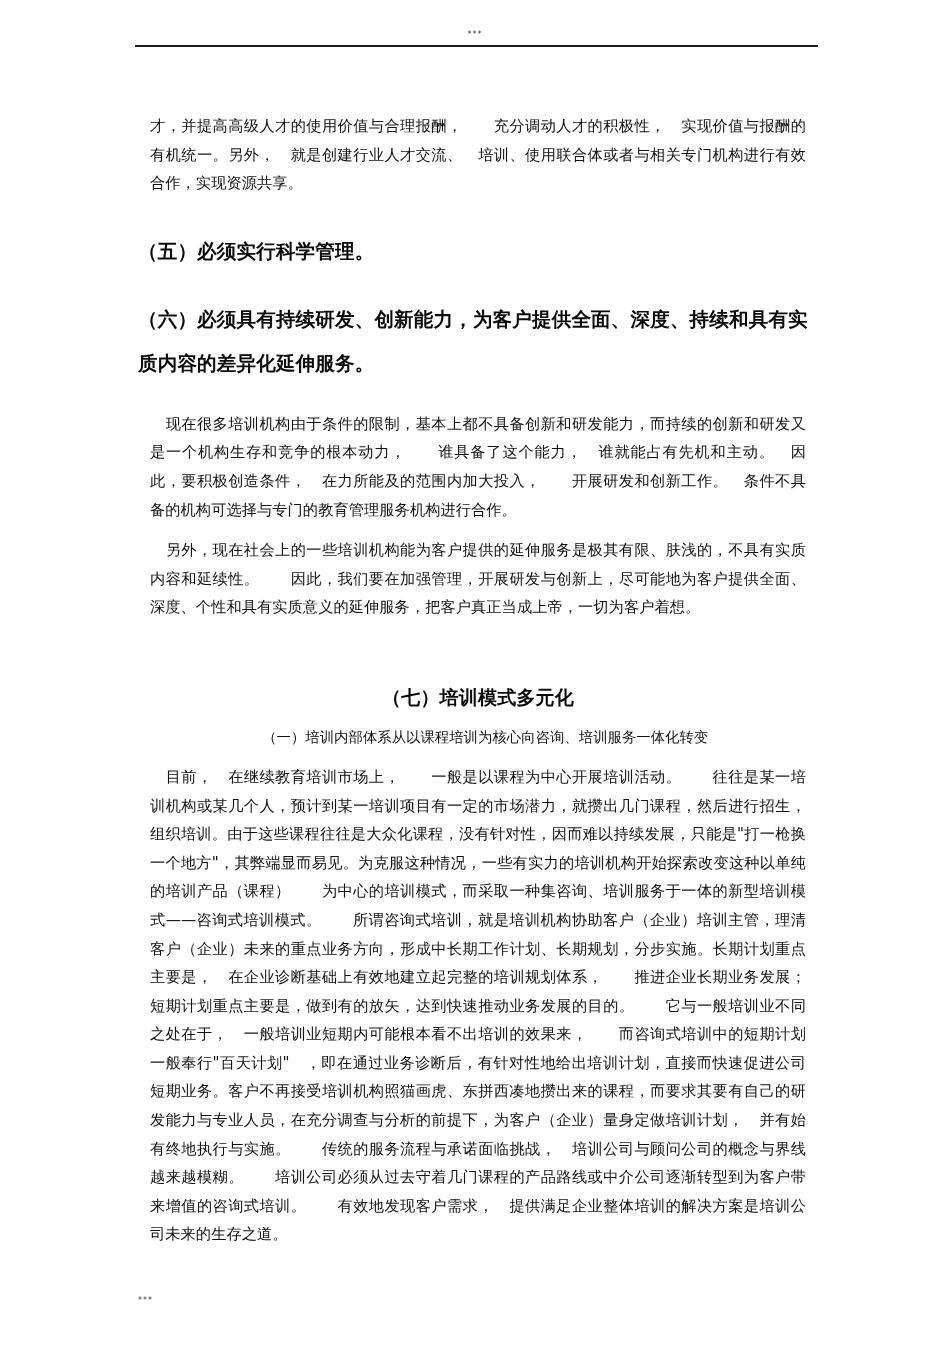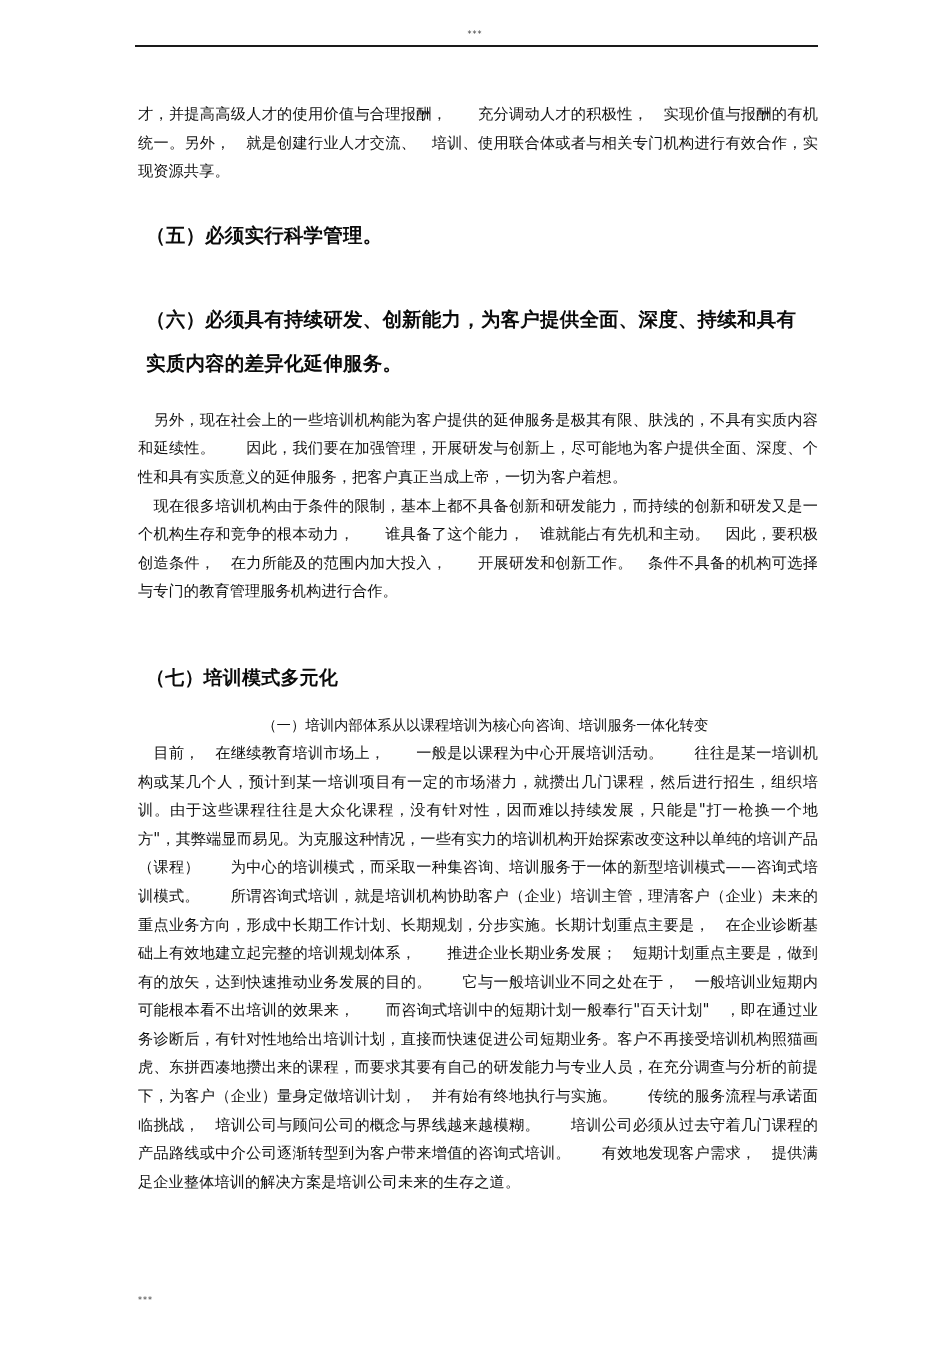--- a/index.html
+++ b/index.html
@@ -51,46 +51,47 @@
 
   
   .content {
     position: absolute;
     left: 138px;
     top: 100px;
     width: 680px;
   }
 
   p.para {
-    margin: 0;
+    margin: 12px;
     font-size: 15.2px;
     line-height: 28.6px;
     letter-spacing: 0.1px;
     color: #111111;
     text-align: justify;
     text-justify: inter-character;
     word-break: break-all;
     white-space: pre-wrap;
   }
 
   h2.heading {
-    margin: 8px;
+    margin: 0;
     font-size: 19.5px;
     line-height: 40px;
     font-weight: bold;
     color: #0b0b0b;
     letter-spacing: 0.2px;
     white-space: pre-wrap;
   }
   h2.heading.wide {
     line-height: 44px;
   }
   h2.heading.sec7 {
     font-size: 19px;
     line-height: 38px;
+    text-align: center;
   }
 
   p.subheading {
     margin: 0;
     font-size: 14.4px;
     line-height: 27px;
     color: #111111;
     white-space: pre-wrap;
     text-align: center;
   }
@@ -139,23 +140,23 @@
     <div class="sp-10"></div>
 
 
 
     <div class="sp-16"></div>
 
     <h2 class="heading wide">（六）必须具有持续研发、创新能力，为客户提供全面、深度、持续和具有实质内容的差异化延伸服务。</h2>
 
     <div class="sp-12"></div>
 
+    <p class="para">　现在很多培训机构由于条件的限制，基本上都不具备创新和研发能力，而持续的创新和研发又是一个机构生存和竞争的根本动力，　　谁具备了这个能力，　谁就能占有先机和主动。　因此，要积极创造条件，　在力所能及的范围内加大投入，　　开展研发和创新工作。　条件不具备的机构可选择与专门的教育管理服务机构进行合作。</p>
+
     <p class="para">　另外，现在社会上的一些培训机构能为客户提供的延伸服务是极其有限、肤浅的，不具有实质内容和延续性。　　因此，我们要在加强管理，开展研发与创新上，尽可能地为客户提供全面、深度、个性和具有实质意义的延伸服务，把客户真正当成上帝，一切为客户着想。</p>
-
-    <p class="para">　现在很多培训机构由于条件的限制，基本上都不具备创新和研发能力，而持续的创新和研发又是一个机构生存和竞争的根本动力，　　谁具备了这个能力，　谁就能占有先机和主动。　因此，要积极创造条件，　在力所能及的范围内加大投入，　　开展研发和创新工作。　条件不具备的机构可选择与专门的教育管理服务机构进行合作。</p>
 
     <div class="sp-44"></div>
 
     <h2 class="heading sec7">（七）培训模式多元化</h2>
 
     <div class="sp-8"></div>
 
     <p class="subheading">　（一）培训内部体系从以课程培训为核心向咨询、培训服务一体化转变</p>
 
     <p class="para">　目前，　在继续教育培训市场上，　　一般是以课程为中心开展培训活动。　　往往是某一培训机构或某几个人，预计到某一培训项目有一定的市场潜力，就攒出几门课程，然后进行招生，组织培训。由于这些课程往往是大众化课程，没有针对性，因而难以持续发展，只能是"打一枪换一个地方"，其弊端显而易见。为克服这种情况，一些有实力的培训机构开始探索改变这种以单纯的培训产品（课程）　　为中心的培训模式，而采取一种集咨询、培训服务于一体的新型培训模式——咨询式培训模式。　　所谓咨询式培训，就是培训机构协助客户（企业）培训主管，理清客户（企业）未来的重点业务方向，形成中长期工作计划、长期规划，分步实施。长期计划重点主要是，　在企业诊断基础上有效地建立起完整的培训规划体系，　　推进企业长期业务发展；　短期计划重点主要是，做到有的放矢，达到快速推动业务发展的目的。　　它与一般培训业不同之处在于，　一般培训业短期内可能根本看不出培训的效果来，　　而咨询式培训中的短期计划一般奉行"百天计划"　，即在通过业务诊断后，有针对性地给出培训计划，直接而快速促进公司短期业务。客户不再接受培训机构照猫画虎、东拼西凑地攒出来的课程，而要求其要有自己的研发能力与专业人员，在充分调查与分析的前提下，为客户（企业）量身定做培训计划，　并有始有终地执行与实施。　　传统的服务流程与承诺面临挑战，　培训公司与顾问公司的概念与界线越来越模糊。　　培训公司必须从过去守着几门课程的产品路线或中介公司逐渐转型到为客户带来增值的咨询式培训。　　有效地发现客户需求，　提供满足企业整体培训的解决方案是培训公司未来的生存之道。</p>

